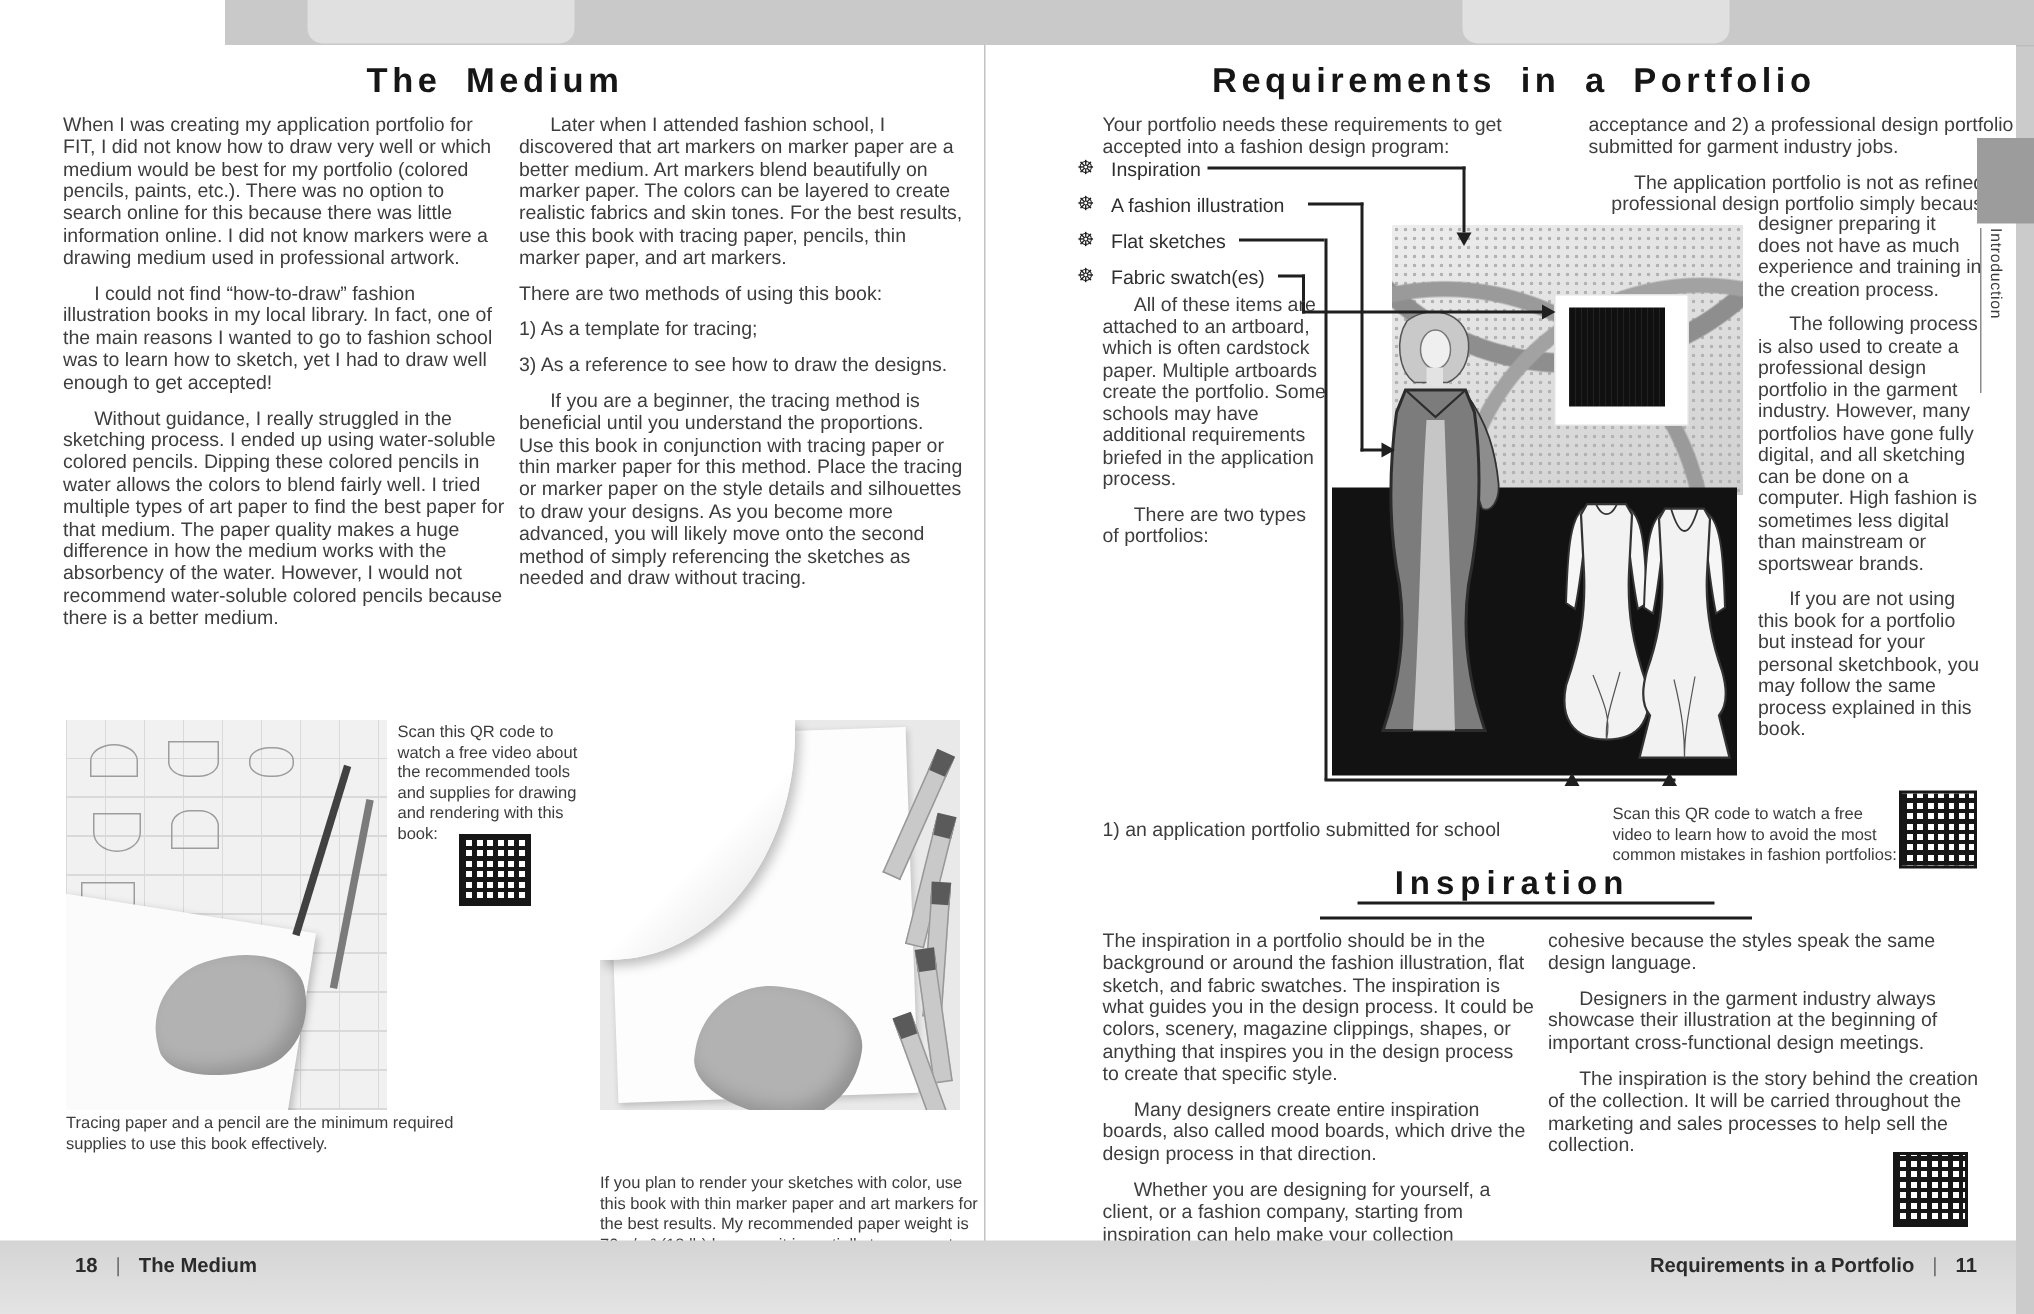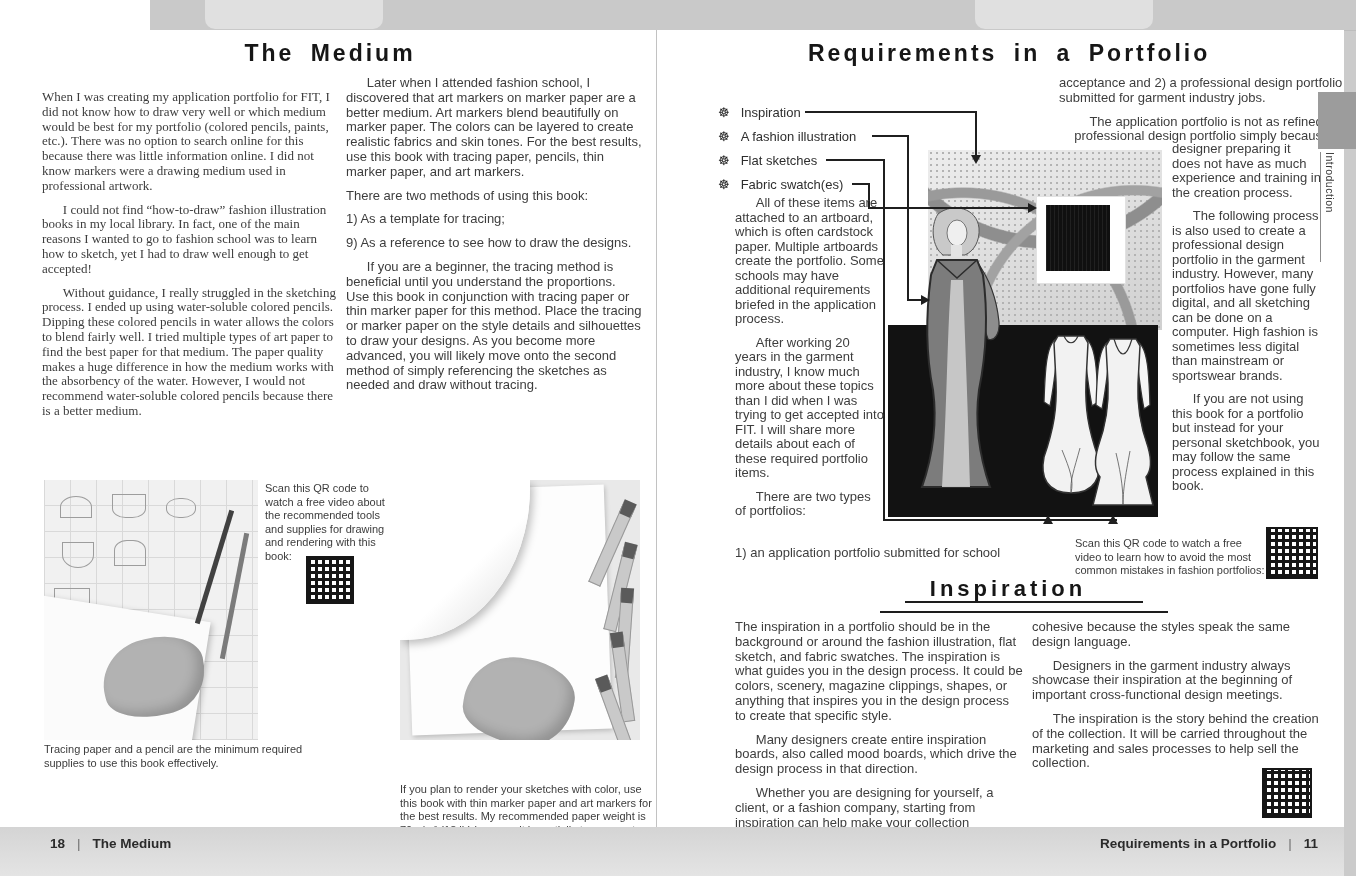--- a/index.html
+++ b/index.html
@@ -86,31 +86,31 @@
     <div class="topbar-white"></div>
     <div class="toptab t1"></div>
     <div class="toptab t2"></div>
   </div>
 
   <div class="sheet">
     <div class="seam"></div>
 
     <div class="ptitle left">The Medium</div>
 
-    <div class="col" style="left:42px;top:60px;width:296px;font-family:Liberation Serif, serif;">
+    <div class="col" style="left:42px;top:46px;width:296px;">
       <p>When I was creating my application portfolio for FIT, I did not know how to draw very well or which medium would be best for my portfolio (colored pencils, paints, etc.). There was no option to search online for this because there was little information online. I did not know markers were a drawing medium used in professional artwork.</p>
       <p class="ind">I could not find “how-to-draw” fashion illustration books in my local library. In fact, one of the main reasons I wanted to go to fashion school was to learn how to sketch, yet I had to draw well enough to get accepted!</p>
       <p class="ind">Without guidance, I really struggled in the sketching process. I ended up using water-soluble colored pencils. Dipping these colored pencils in water allows the colors to blend fairly well. I tried multiple types of art paper to find the best paper for that medium. The paper quality makes a huge difference in how the medium works with the absorbency of the water. However, I would not recommend water-soluble colored pencils because there is a better medium.</p>
     </div>
 
     <div class="col" style="left:346px;top:46px;width:296px;">
       <p class="ind">Later when I attended fashion school, I discovered that art markers on marker paper are a better medium. Art markers blend beautifully on marker paper. The colors can be layered to create realistic fabrics and skin tones. For the best results, use this book with tracing paper, pencils, thin marker paper, and art markers.</p>
       <p>There are two methods of using this book:</p>
       <p>1) As a template for tracing;</p>
-      <p>9) As a reference to see how to draw the designs.</p>
+      <p>3) As a reference to see how to draw the designs.</p>
       <p class="ind">If you are a beginner, the tracing method is beneficial until you understand the proportions. Use this book in conjunction with tracing paper or thin marker paper for this method. Place the tracing or marker paper on the style details and silhouettes to draw your designs. As you become more advanced, you will likely move onto the second method of simply referencing the sketches as needed and draw without tracing.</p>
     </div>
 
     <div class="ph ph1" style="left:44px;top:450px;width:214px;height:260px;">
       <span class="sk" style="left:16px;top:16px;width:30px;height:20px;border-radius:50% 50% 0 0;"></span>
       <span class="sk" style="left:68px;top:14px;width:32px;height:22px;border-radius:0 0 40% 40%;"></span>
       <span class="sk" style="left:122px;top:18px;width:28px;height:18px;border-radius:45%;"></span>
       <span class="sk" style="left:18px;top:62px;width:30px;height:24px;border-radius:0 0 50% 50%;"></span>
       <span class="sk" style="left:70px;top:60px;width:30px;height:24px;border-radius:40% 40% 0 0;"></span>
       <span class="sk" style="left:10px;top:108px;width:34px;height:26px;border-radius:0 0 60% 60%;"></span>
@@ -135,20 +135,23 @@
       <div class="mk" style="left:218px;top:108px;transform:rotate(4deg);"></div>
       <div class="mk" style="left:216px;top:152px;transform:rotate(-8deg);"></div>
       <div class="mk" style="left:210px;top:194px;transform:rotate(-20deg);"></div>
     </div>
 
     <div class="cap" style="left:44px;top:713px;width:300px;">Tracing paper and a pencil are the minimum required supplies to use this book effectively.</div>
     <div class="cap" style="left:400px;top:753px;width:252px;">If you plan to render your sketches with color, use this book with thin marker paper and art markers for the best results. My recommended paper weight is 70 g/m² (18 lb) because it is partially transparent, allowing you to see the book images underneath.</div>
 
     <div class="ptitle right">Requirements in a Portfolio</div>
 
+    <div class="col" style="left:735px;top:46px;width:285px;">
+      <p>Your portfolio needs these requirements to get accepted into a fashion design program:</p>
+    </div>
 
     <div class="brow" style="left:718px;top:72px;">
       <span class="bic">☸</span>
       <span>Inspiration</span>
     </div>
     <div class="brow" style="left:718px;top:96px;">
       <span class="bic">☸</span>
       <span>A fashion illustration</span>
     </div>
     <div class="brow" style="left:718px;top:120px;">
@@ -207,21 +210,20 @@
     <div class="ar u" style="left:1043px;top:480px;"></div>
     <div class="ar u" style="left:1108px;top:480px;"></div>
 
     <div class="ln" style="left:852px;top:153px;width:18px;height:2px;"></div>
     <div class="ln" style="left:868px;top:153px;width:2px;height:26px;"></div>
     <div class="ln" style="left:868px;top:177px;width:162px;height:2px;"></div>
     <div class="ar r" style="left:1028px;top:173px;"></div>
 
     <div class="col narrow" style="left:735px;top:166px;width:150px;">
       <p class="ind">All of these items are attached to an artboard, which is often cardstock paper. Multiple artboards create the portfolio. Some schools may have additional requirements briefed in the application process.</p>
-      <p class="ind">After working 20 years in the garment industry, I know much more about these topics than I did when I was trying to get accepted into FIT. I will share more details about each of these required portfolio items.</p>
       <p class="ind">There are two types of portfolios:</p>
     </div>
     <div class="col" style="left:735px;top:516px;width:300px;">
       <p>1) an application portfolio submitted for school</p>
     </div>
 
     <div class="col" style="left:1032px;top:46px;width:292px;margin-left:27px;">
       <p>acceptance and 2) a professional design portfolio submitted for garment industry jobs.</p>
       <p class="ind" style="margin-bottom:0;text-align:right;">The application portfolio is not as refined as a professional design portfolio simply because the</p>
     </div>
@@ -238,21 +240,21 @@
     <div class="rule" style="left:905px;top:571px;width:238px;height:2px;"></div>
     <div class="rule" style="left:880px;top:581px;width:288px;height:2px;"></div>
 
     <div class="col" style="left:735px;top:590px;width:288px;">
       <p>The inspiration in a portfolio should be in the background or around the fashion illustration, flat sketch, and fabric swatches. The inspiration is what guides you in the design process. It could be colors, scenery, magazine clippings, shapes, or anything that inspires you in the design process to create that specific style.</p>
       <p class="ind">Many designers create entire inspiration boards, also called mood boards, which drive the design process in that direction.</p>
       <p class="ind">Whether you are designing for yourself, a client, or a fashion company, starting from inspiration can help make your collection</p>
     </div>
     <div class="col" style="left:1032px;top:590px;width:290px;">
       <p>cohesive because the styles speak the same design language.</p>
-      <p class="ind">Designers in the garment industry always showcase their inspiration at the beginning of important cross-functional design meetings.</p>
+      <p class="ind">Designers in the garment industry always showcase their illustration at the beginning of important cross-functional design meetings.</p>
       <p class="ind">The inspiration is the story behind the creation of the collection. It will be carried throughout the marketing and sales processes to help sell the collection.</p>
     </div>
 
     <div class="qr" style="left:1262px;top:738px;width:46px;height:46px;"></div>
 
     <div class="footband"></div>
     <div class="foot l">
       <span>18</span><span class="bar">|</span><span>The Medium</span>
     </div>
     <div class="foot r">

